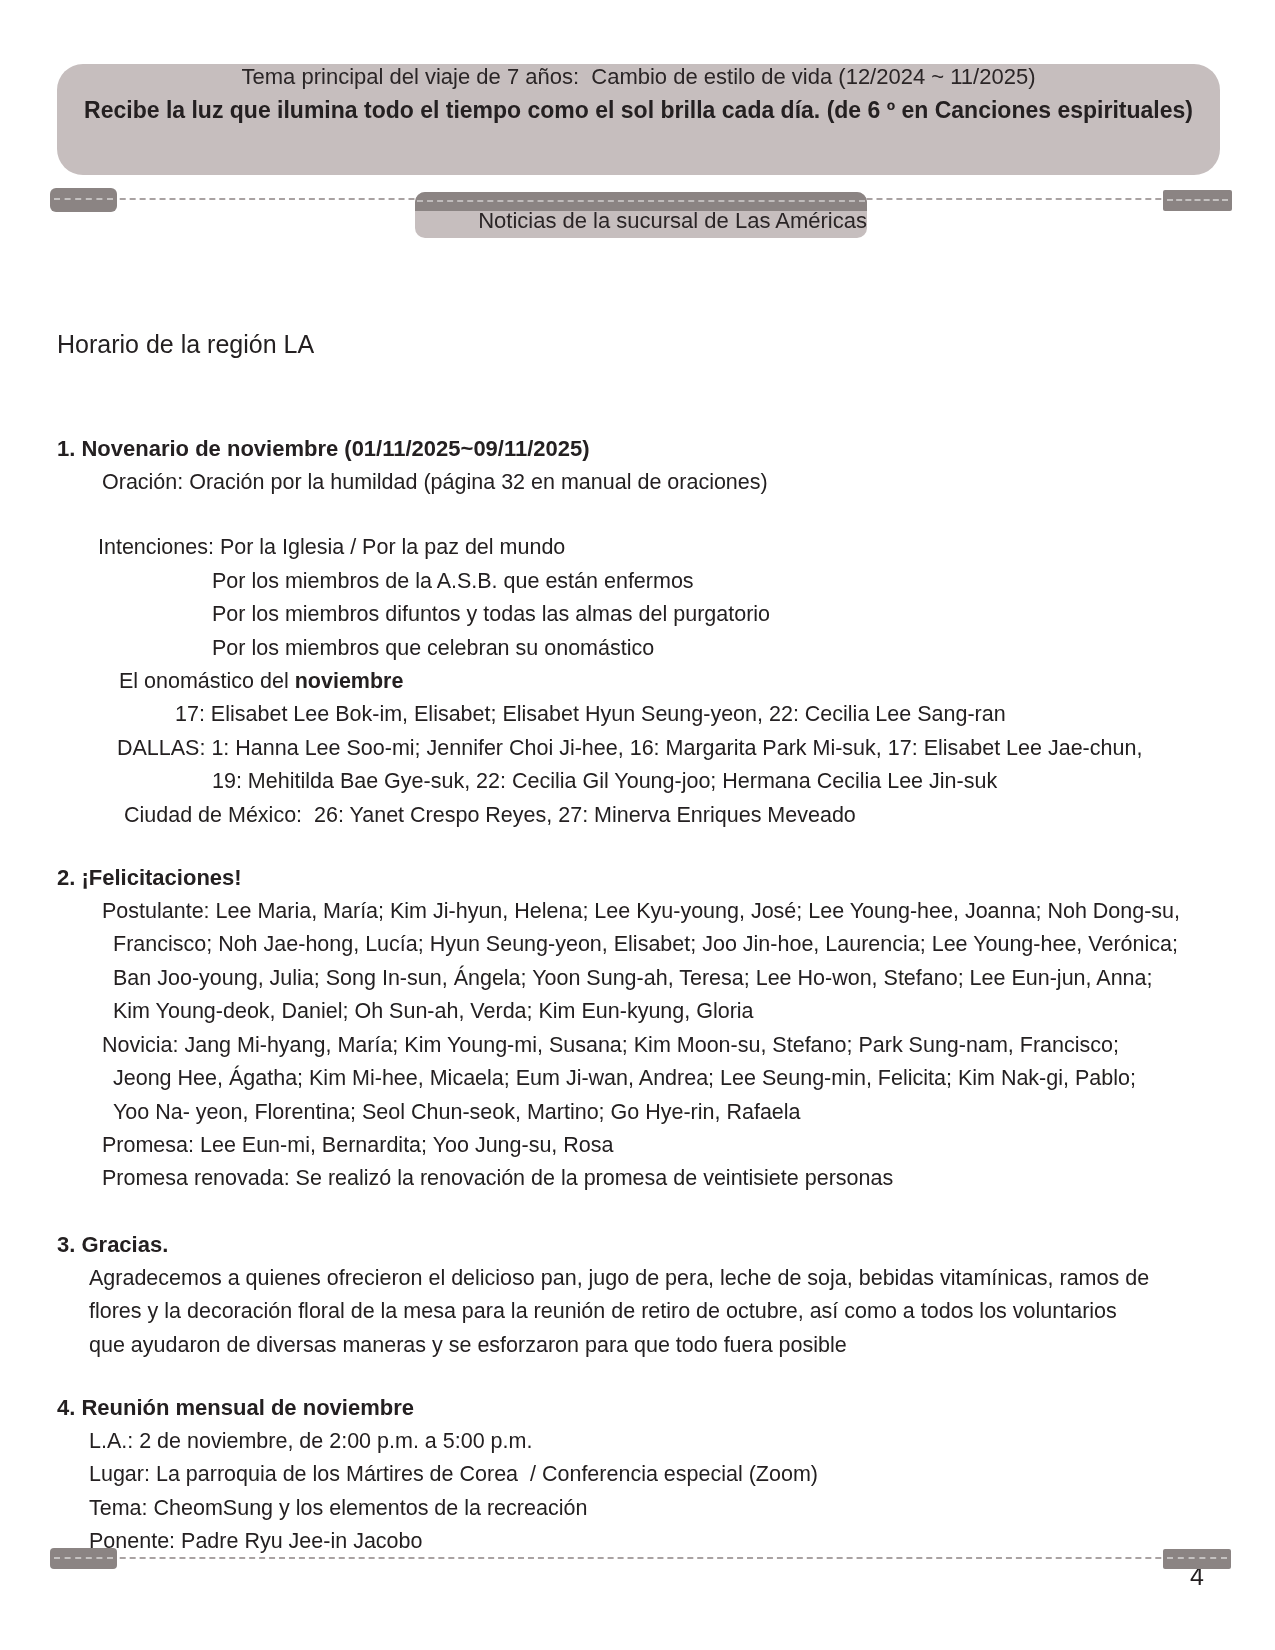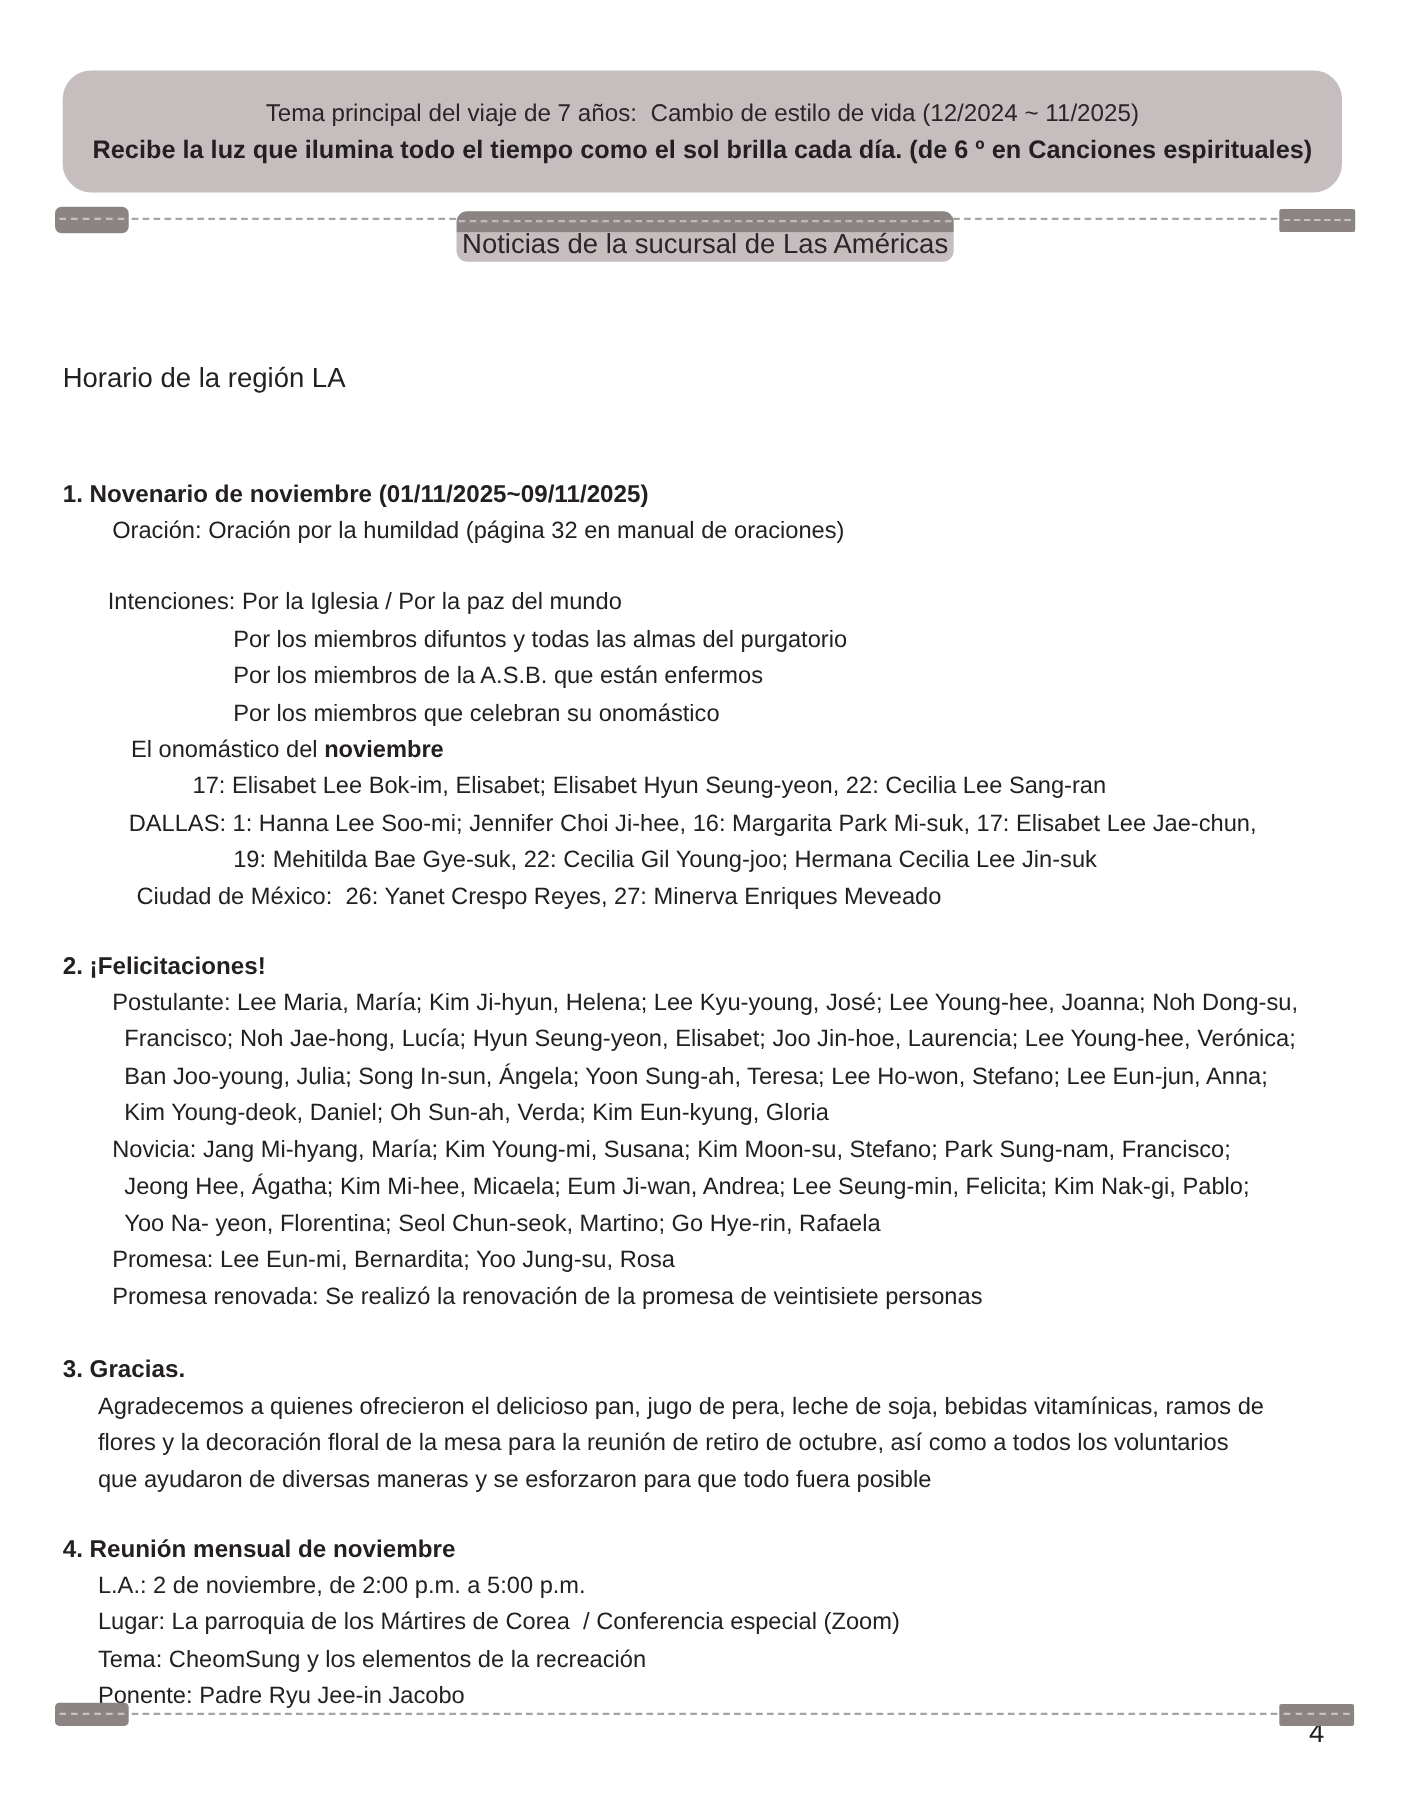--- a/index.html
+++ b/index.html
@@ -4,21 +4,21 @@
 <style>
   html,body{margin:0;padding:0;background:#ffffff;}
   .page{
     position:relative;width:1275px;height:1650px;background:#ffffff;
     font-family:"Liberation Sans",sans-serif;color:#242021;overflow:hidden;
   }
   
   .header-box{
     position:absolute;left:57px;top:64px;width:1163px;height:111px;
     background:#c6bebe;border-radius:26px;
-    display:flex;flex-direction:column;justify-content:center;align-items:center;gap:7px;
+    display:flex;flex-direction:column;justify-content:flex-start;align-items:center;gap:7px;
   }
   .header-line1{font-size:22px;color:#2a2526;white-space:pre-wrap;}
   .header-line2{font-size:23px;font-weight:bold;color:#242021;white-space:pre-wrap;}
 
   
   .divider-line{position:absolute;left:50px;top:198px;width:1181px;border-top:2px dashed #a9a2a2;z-index:1;}
   .footer-line{position:absolute;left:50px;top:1557px;width:1181px;border-top:2px dashed #a9a2a2;z-index:1;}
   .cap{position:absolute;background:#8b8483;z-index:2;}
   .cap-inner-dash{position:absolute;left:4px;right:4px;top:42%;border-top:2px dashed rgba(255,255,255,0.5);}
   .cap-tl{left:50px;top:188px;width:67px;height:24px;border-radius:6px;}
@@ -26,21 +26,21 @@
   .cap-bl{left:50px;top:1548px;width:67px;height:21px;border-radius:4px;}
   .cap-br{left:1163px;top:1549px;width:68px;height:20px;border-radius:2px;}
 
   
   .ribbon{
     position:absolute;left:415px;top:192px;width:452px;height:46px;
     background:#c6bebe;border-radius:10px;overflow:hidden;z-index:3;
   }
   .ribbon-band{position:absolute;left:0;right:0;top:0;height:19px;background:#8b8483;}
   .ribbon-band-dash{position:absolute;left:2px;right:2px;top:8px;border-top:2px dashed rgba(255,255,255,0.45);}
-  .ribbon-label{position:absolute;left:0;right:0;top:16px;text-align:center;font-size:25px;color:#2a2526;}
+  .ribbon-label{position:absolute;left:0;right:0;top:16px;text-align:right;font-size:22px;color:#2a2526;}
 
   
   .page-number{position:absolute;left:1163px;top:1562px;width:68px;text-align:center;font-size:25px;color:#242021;}
 
   
   .content{position:absolute;left:57px;top:325px;width:1170px;}
   .region{font-size:25px;line-height:38px;margin:0 0 69px 0;}
   .sec-h{font-size:22px;font-weight:bold;line-height:34px;white-space:pre-wrap;}
   .t{font-size:21.5px;line-height:33.4px;white-space:pre-wrap;}
   .bold{font-weight:bold;}
@@ -82,22 +82,22 @@
     <div class="ribbon-label">Noticias de la sucursal de Las Américas</div>
   </div>
 
   <div class="content">
 
     <div class="region">Horario de la región LA</div>
 
     <div class="sec-h">1. Novenario de noviembre (01/11/2025~09/11/2025)</div>
     <div class="t in-or">Oración: Oración por la humildad (página 32 en manual de oraciones)</div>
     <div class="t in-int">Intenciones: Por la Iglesia / Por la paz del mundo</div>
+    <div class="t in-por">Por los miembros de la A.S.B. que están enfermos</div>
     <div class="t in-por">Por los miembros difuntos y todas las almas del purgatorio</div>
-    <div class="t in-por">Por los miembros de la A.S.B. que están enfermos</div>
     <div class="t in-por">Por los miembros que celebran su onomástico</div>
     <div class="t in-sub"><span>El onomástico del </span><span class="bold">noviembre</span></div>
     <div class="t in-17">17: Elisabet Lee Bok-im, Elisabet; Elisabet Hyun Seung-yeon, 22: Cecilia Lee Sang-ran</div>
     <div class="t in-dallas">DALLAS: 1: Hanna Lee Soo-mi; Jennifer Choi Ji-hee, 16: Margarita Park Mi-suk, 17: Elisabet Lee Jae-chun,</div>
     <div class="t in-19">19: Mehitilda Bae Gye-suk, 22: Cecilia Gil Young-joo; Hermana Cecilia Lee Jin-suk</div>
     <div class="t in-la">Ciudad de México:  26: Yanet Crespo Reyes, 27: Minerva Enriques Meveado</div>
 
     <div class="sec-h mt29">2. ¡Felicitaciones!</div>
     <div class="t in-or">Postulante: Lee Maria, María; Kim Ji-hyun, Helena; Lee Kyu-young, José; Lee Young-hee, Joanna; Noh Dong-su,</div>
     <div class="t in-cont">Francisco; Noh Jae-hong, Lucía; Hyun Seung-yeon, Elisabet; Joo Jin-hoe, Laurencia; Lee Young-hee, Verónica;</div>

